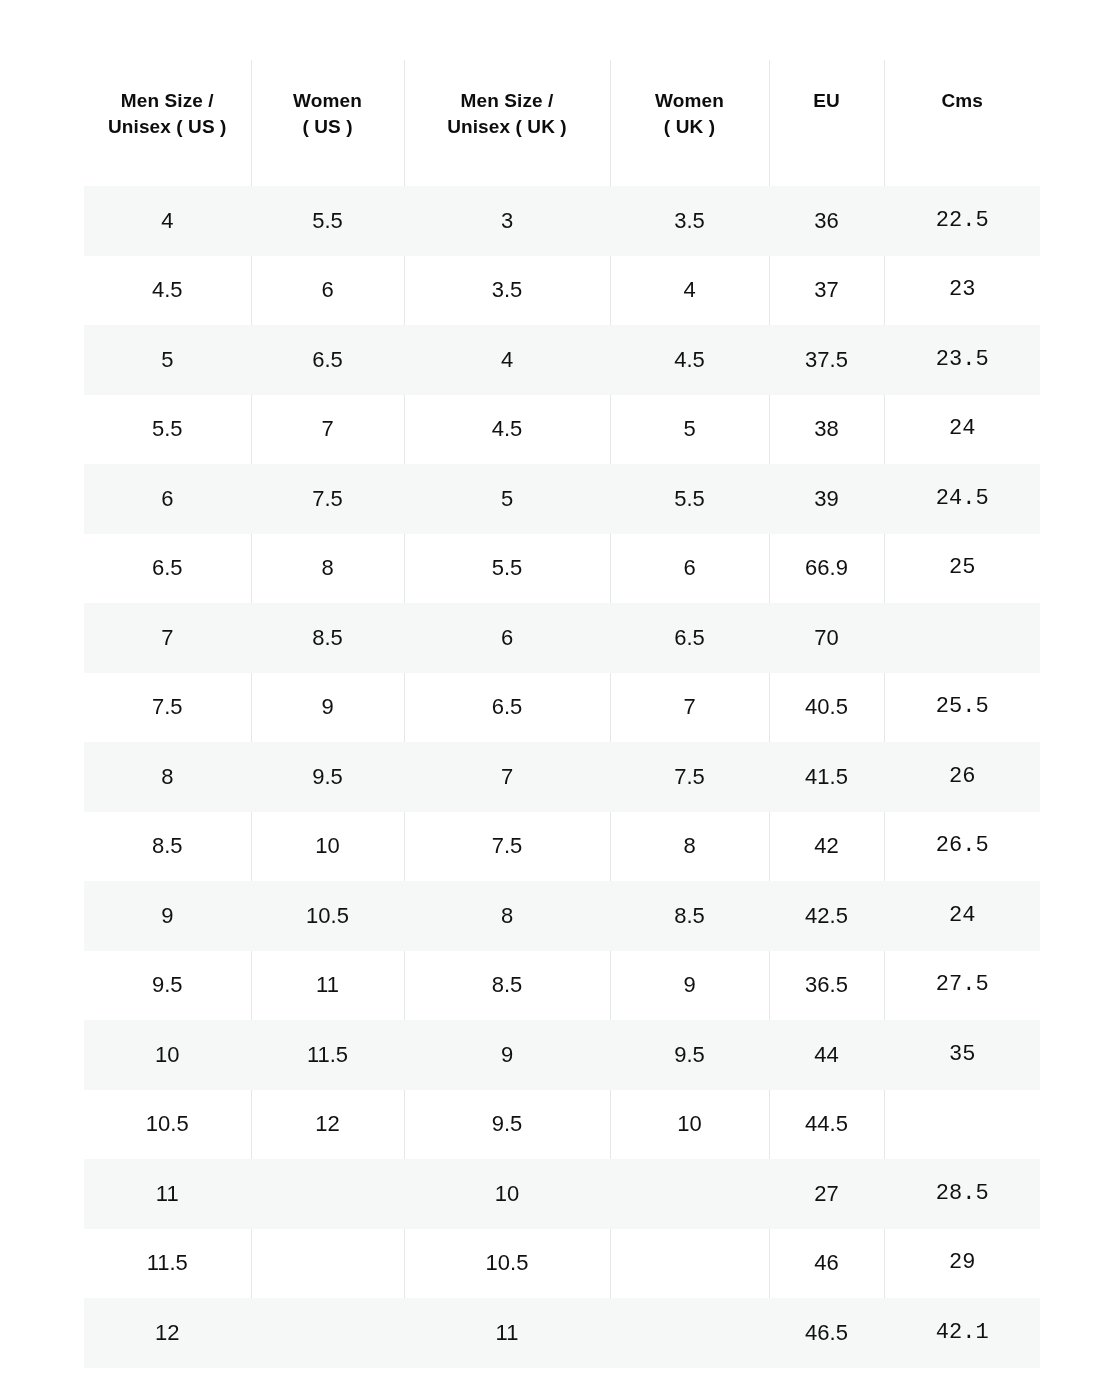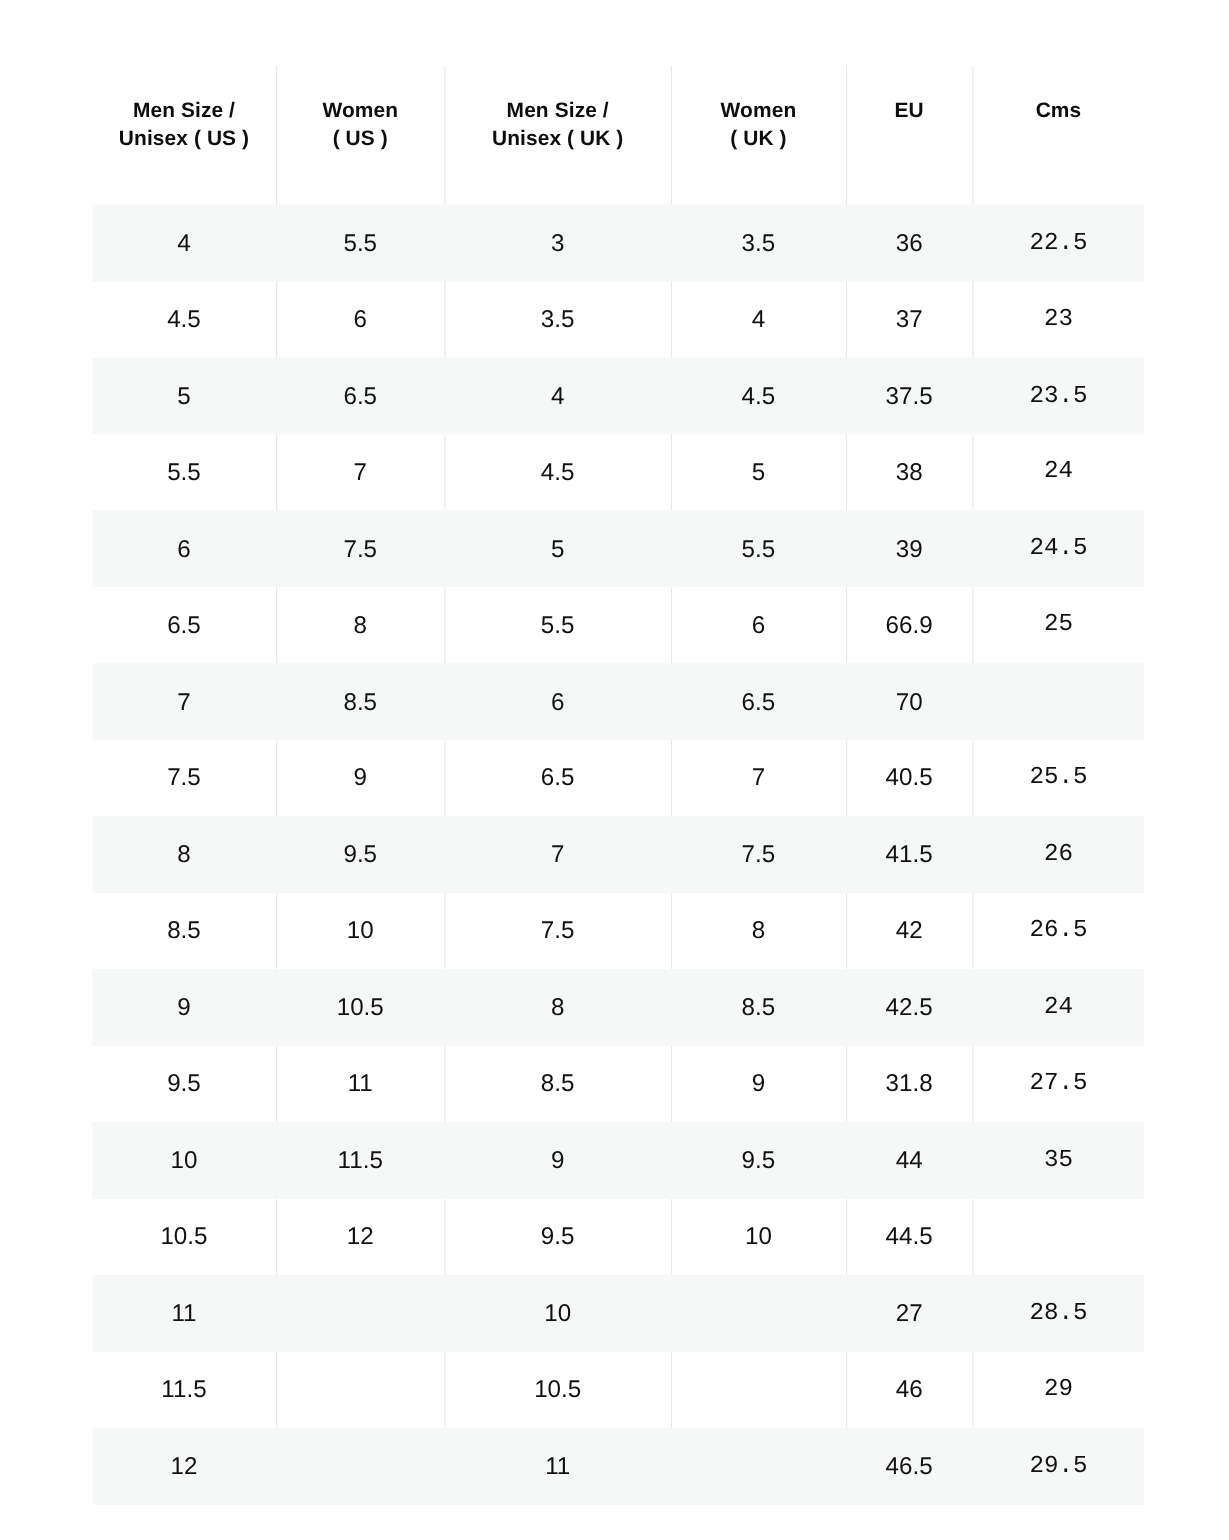--- a/index.html
+++ b/index.html
@@ -215,21 +215,21 @@
           <td>8</td>
           <td>8.5</td>
           <td>42.5</td>
           <td>24</td>
         </tr>
         <tr class="plain">
           <td>9.5</td>
           <td>11</td>
           <td>8.5</td>
           <td>9</td>
-          <td>31.8</td>
+          <td>36.5</td>
           <td>27.5</td>
         </tr>
         <tr class="stripe">
           <td>10</td>
           <td>11.5</td>
           <td>9</td>
           <td>9.5</td>
           <td>44</td>
           <td>35</td>
         </tr>
@@ -256,18 +256,18 @@
           <td></td>
           <td>46</td>
           <td>29</td>
         </tr>
         <tr class="stripe">
           <td>12</td>
           <td></td>
           <td>11</td>
           <td></td>
           <td>46.5</td>
-          <td>29.5</td>
+          <td>42.1</td>
         </tr>
       </tbody>
   </table>
 
 </div>
 
 </body></html>

